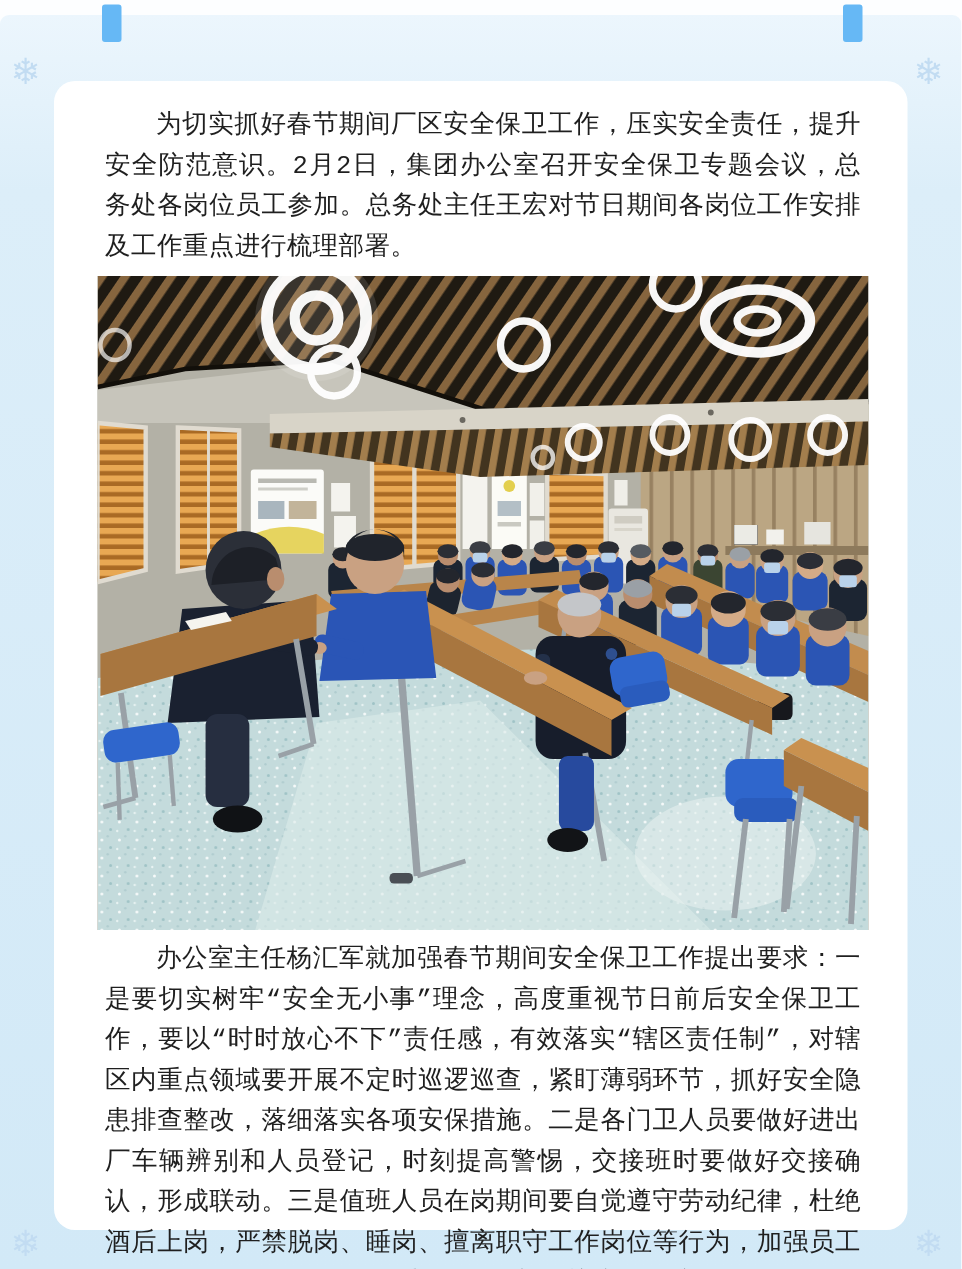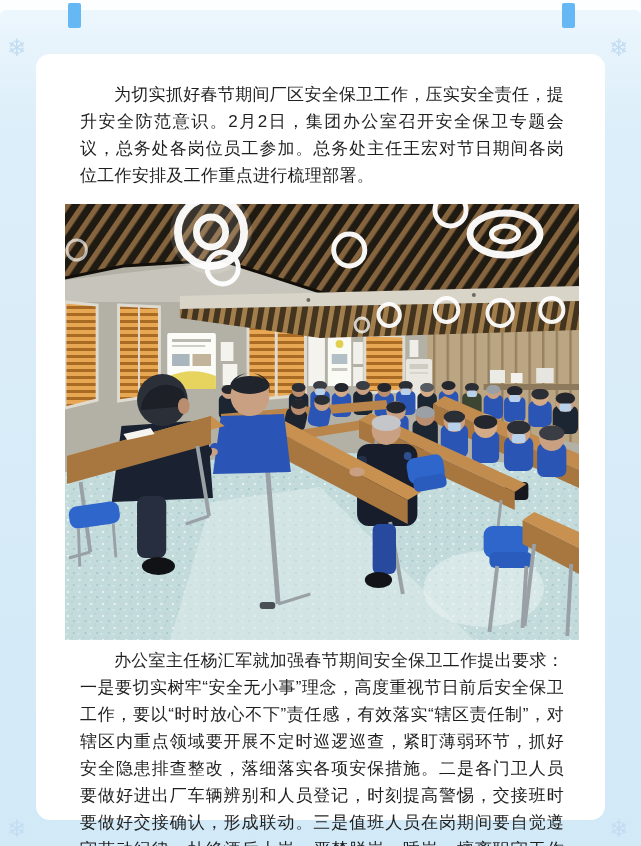--- a/index.html
+++ b/index.html
@@ -27,22 +27,22 @@
   .sf-tl{left:7px;top:36px;}
   .sf-tr{left:609px;top:36px;}
   .sf-bl{left:7px;top:817px;}
   .sf-br{left:609px;top:817px;}
   .card{
     position:absolute;left:36px;top:54px;width:569px;height:766px;
     background:var(--cardBg,#ffffff);border-radius:14px;z-index:2;
     box-sizing:border-box;padding:12px 26px 0 29px;
   }
   .para{
-    margin:15px;font-size:17px;line-height:27px;color:var(--text,#1f1f1f);
-    text-align:justify;text-indent:2em;letter-spacing:0.3px;
+    margin:5px;font-size:17px;line-height:27px;color:var(--text,#1f1f1f);
+    text-align:justify;text-indent:2em;letter-spacing:0.3px;font-family:Liberation Mono, monospace;
   }
   .para-bottom{margin-top:7px;}
   .photo{
     margin-top:3px;width:514px;height:436px;overflow:hidden;background:#b3b1a6;
   }
   .photo svg{display:block;width:100%;height:100%;}
 </style>
 </head>
 <body>
 

